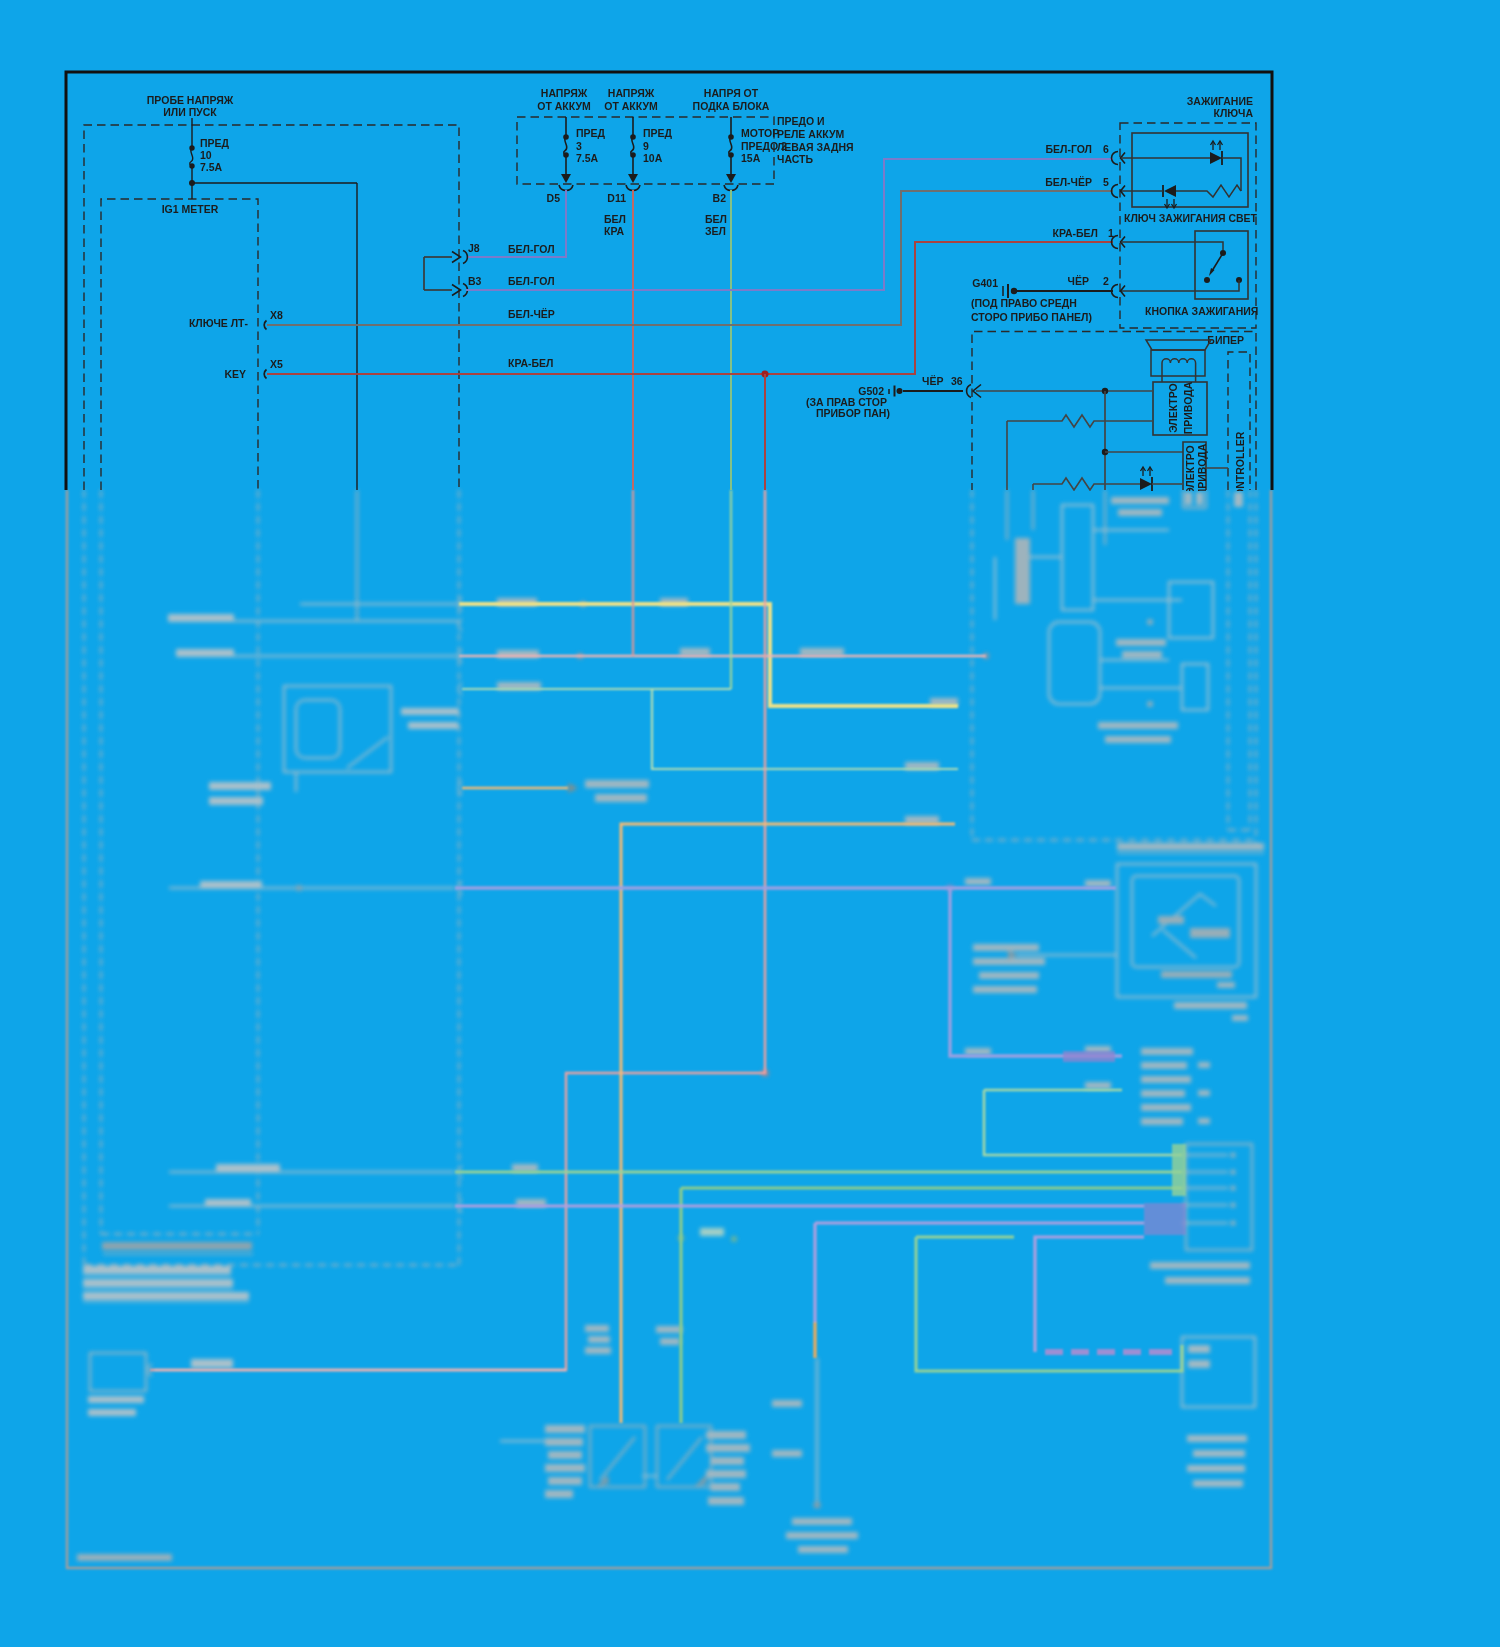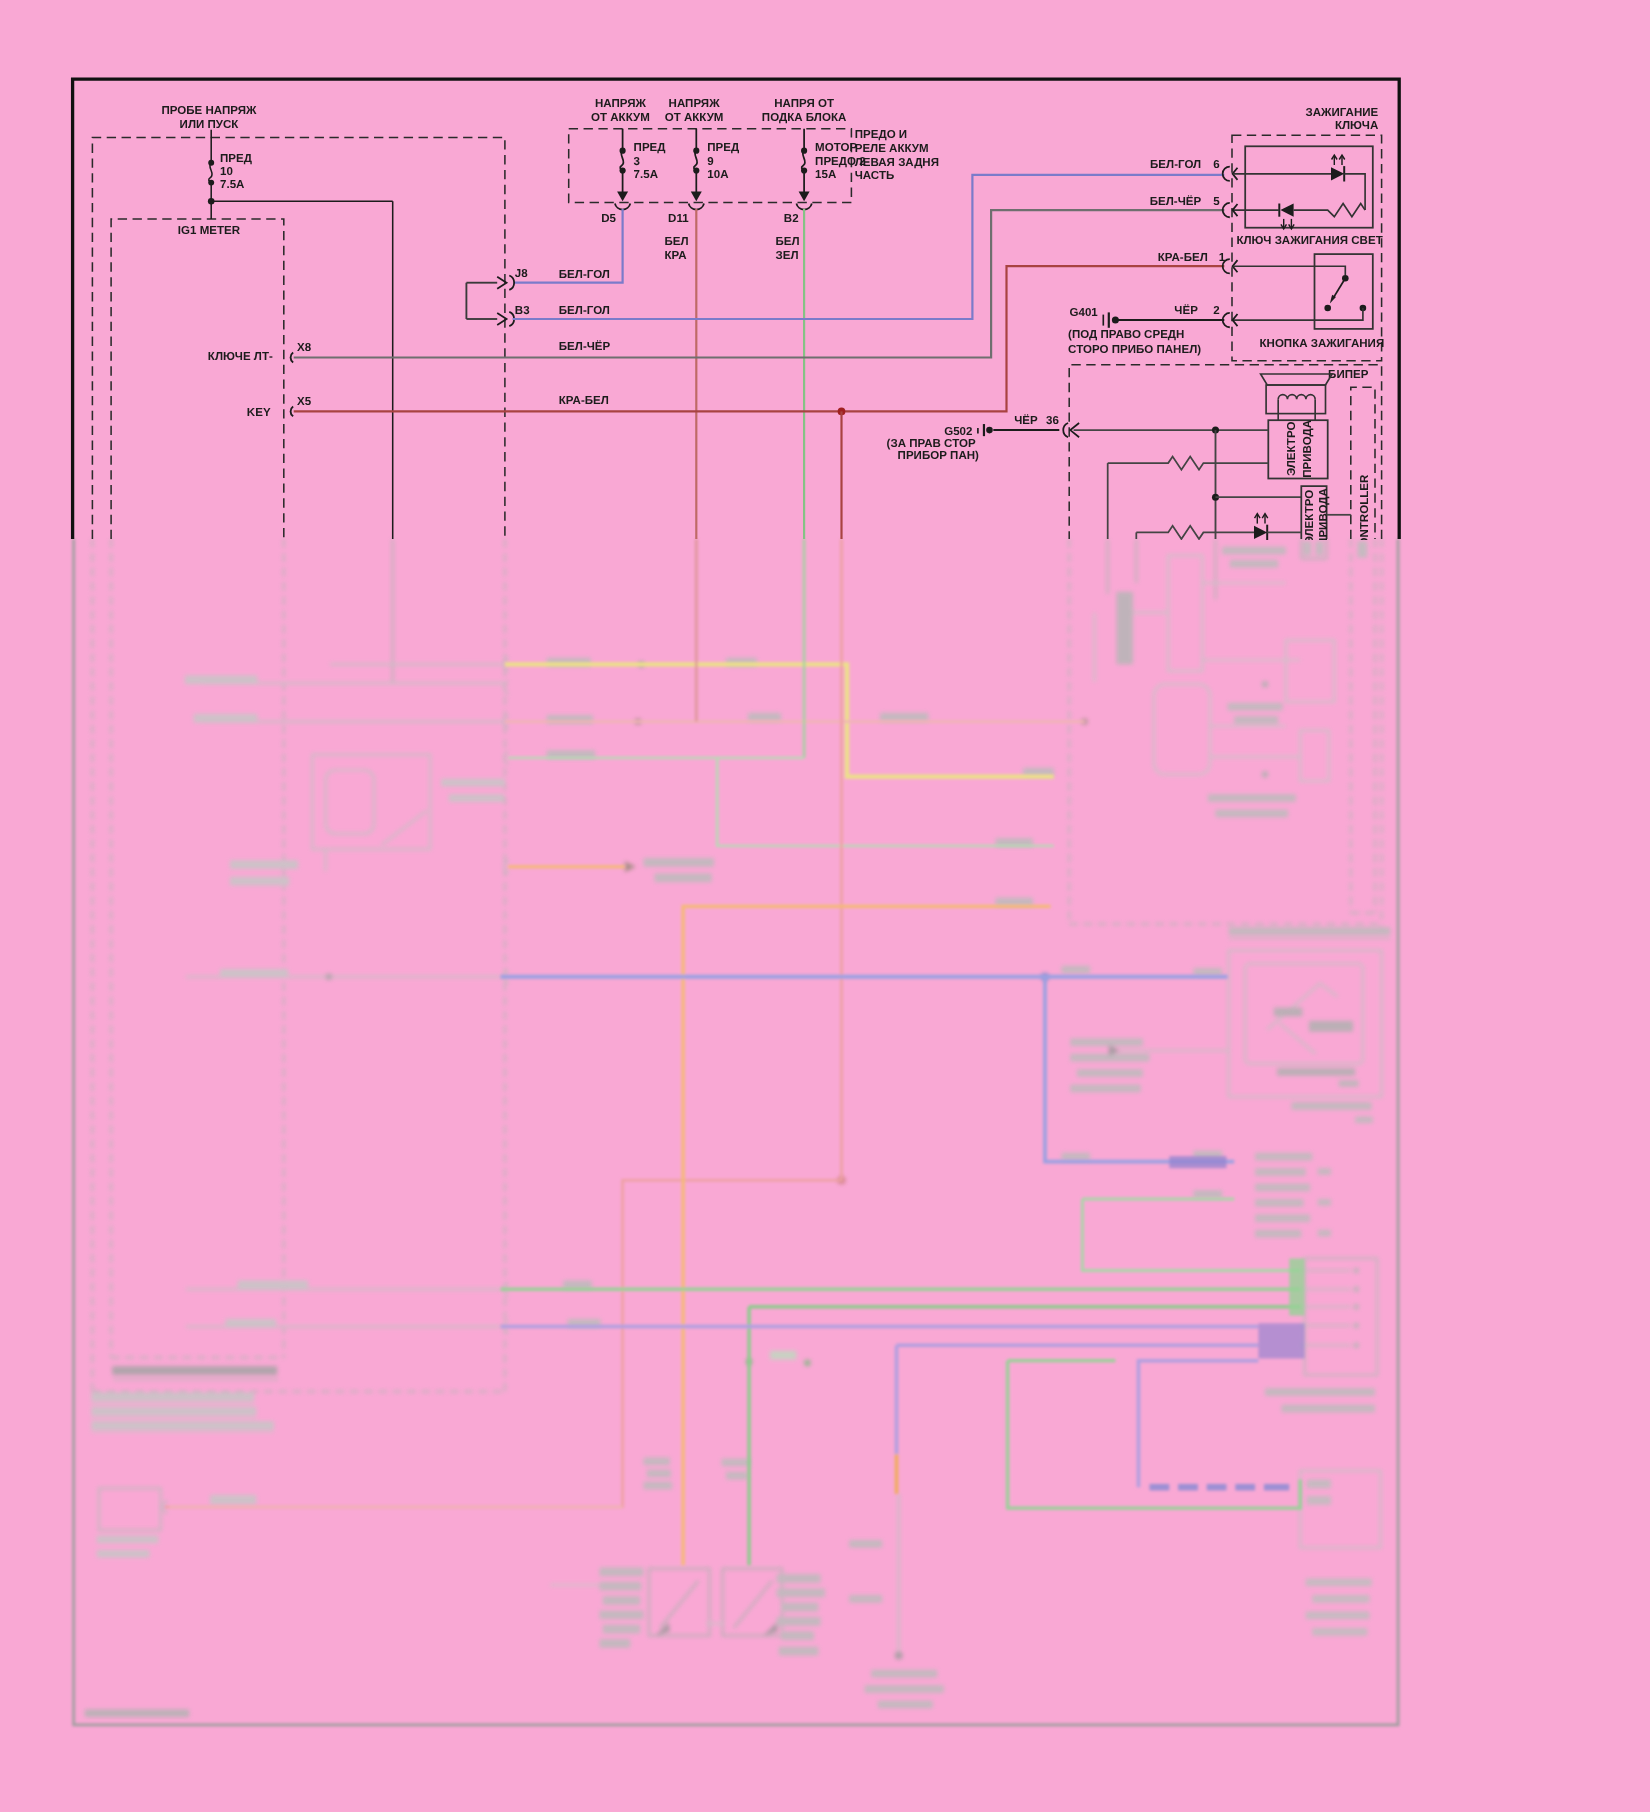--- a/index.html
+++ b/index.html
@@ -1,16 +1,16 @@
 <!DOCTYPE html>
 <html><head>
 <meta charset="utf-8">
 <style>
 html,body{margin:0;padding:0;background:#ffffff;}
-#page{position:relative;width:1500px;height:1647px;background:#f9a8d4;overflow:hidden;
+#page{position:relative;width:1500px;height:1647px;background:#0ea5e9;overflow:hidden;
   font-family:"Liberation Sans", sans-serif;}
 svg{position:absolute;left:0;top:0;}
 text{font-family:"Liberation Sans", sans-serif;font-size:10.5px;font-weight:700;fill:#1c1c1c;}
 </style>
 </head>
 <body>
 <div id="page">
 <svg width="1500" height="1647" viewBox="0 0 1500 1647">
 <defs>
 <filter id="fz" x="-5%" y="-2%" width="110%" height="104%">

